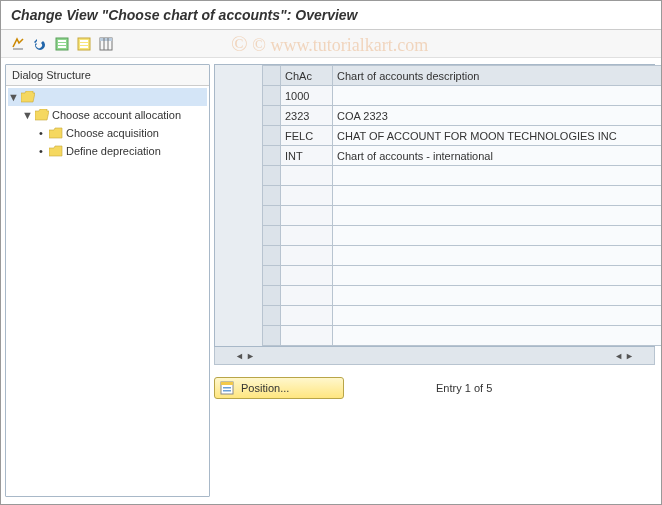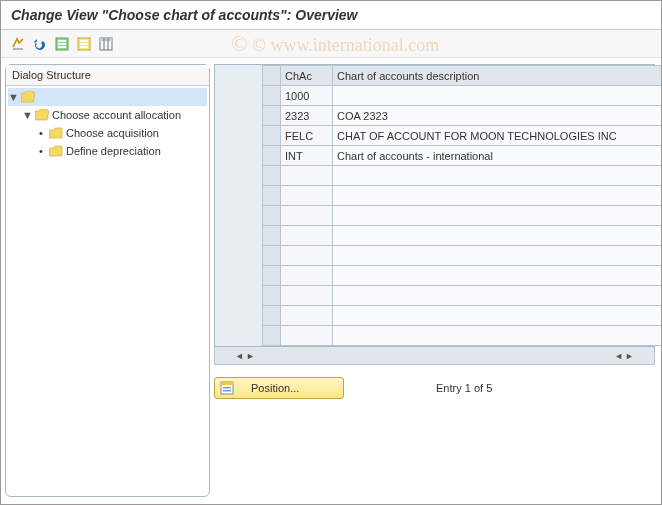--- a/index.html
+++ b/index.html
@@ -43,21 +43,21 @@
       display: flex;
       height: calc(100% - 58px);
     }
     .left-panel {
       width: 205px;
       border: 1px solid #a8b8c8;
       margin: 6px 4px;
       background: #fff;
       display: flex;
       flex-direction: column;
-      border-radius: 6px;
+      border-radius: 1px;
     }
     .panel-header {
       padding: 4px 6px;
       border-bottom: 1px solid #ccc;
       color: #333;
       background: #f8f8f8;
     }
     .tree {
       padding: 2px;
       overflow: hidden;
@@ -127,21 +127,21 @@
     .hscroll-group { display: flex; gap: 2px; }
     .footer-row {
       display: flex;
       align-items: center;
       margin-top: 12px;
       gap: 12px;
     }
     .position-btn {
       display: flex;
       align-items: center;
-      gap: 16px;
+      gap: 6px;
       background: linear-gradient(#fff7cc, #ffe680);
       border: 1px solid #b8a548;
       border-radius: 3px;
       padding: 2px 8px 2px 4px;
       height: 22px;
       cursor: pointer;
       color: #333;
       min-width: 130px;
       justify-content: flex-start;
     }
@@ -197,21 +197,21 @@
   <div class="toolbar-btn">
     <svg width="14" height="14" viewBox="0 0 14 14">
         <rect x="1" y="1" width="12" height="12" fill="none" stroke="#777"></rect>
         <rect x="1" y="1" width="12" height="3" fill="#bcd"></rect>
         <line x1="5" y1="1" x2="5" y2="13" stroke="#777"></line>
         <line x1="9" y1="1" x2="9" y2="13" stroke="#777"></line>
       </svg>
   </div>
 </div>
 
-<div class="watermark"><span class="cc">©</span> <span>© www.international.com</span></div>
+<div class="watermark"><span class="cc">©</span> <span>© www.tutorialkart.com</span></div>
 
 <div class="main">
   <div class="left-panel">
     <div class="panel-header">Dialog Structure</div>
     <div class="tree">
       <div class="tree-row selected">
         <span class="tree-toggle">▼</span>
         <span class="tree-icon">
             <svg width="14" height="12" viewBox="0 0 14 12">
               <path d="M0 2 L4 2 L5 0 L12 0 L12 2 L14 2 L12 11 L0 11 Z" fill="#f5d860" stroke="#c7a83a" stroke-width="0.6"></path>

